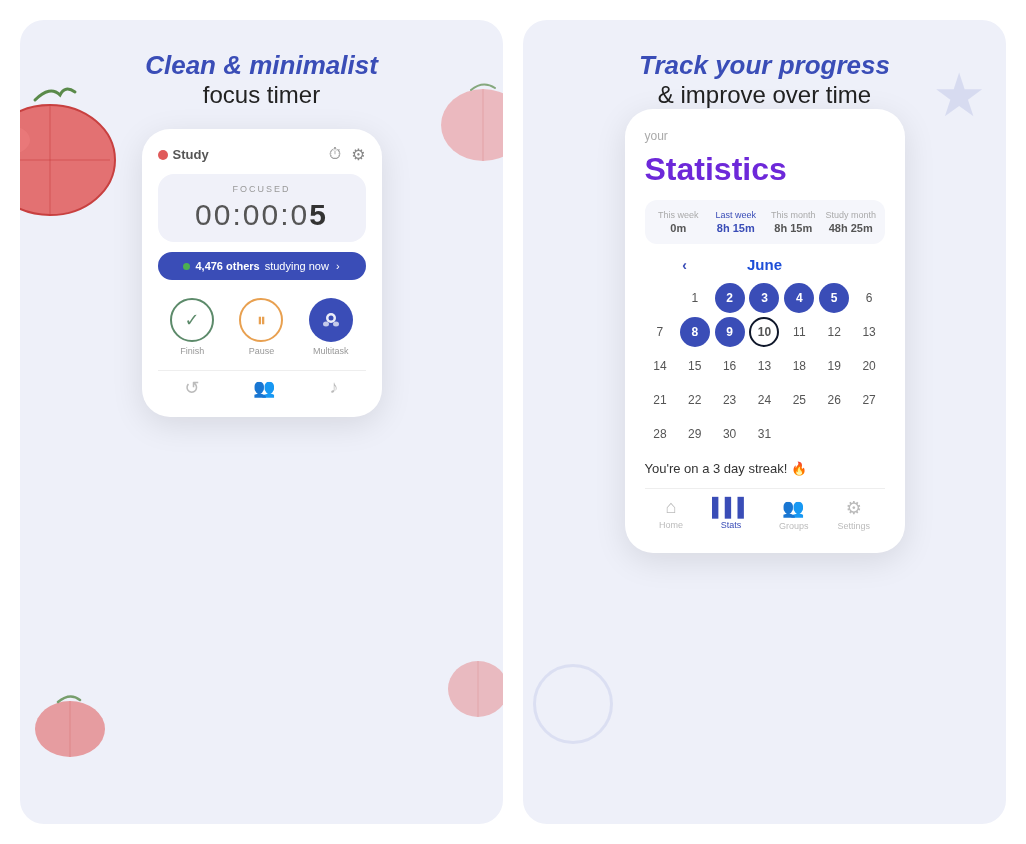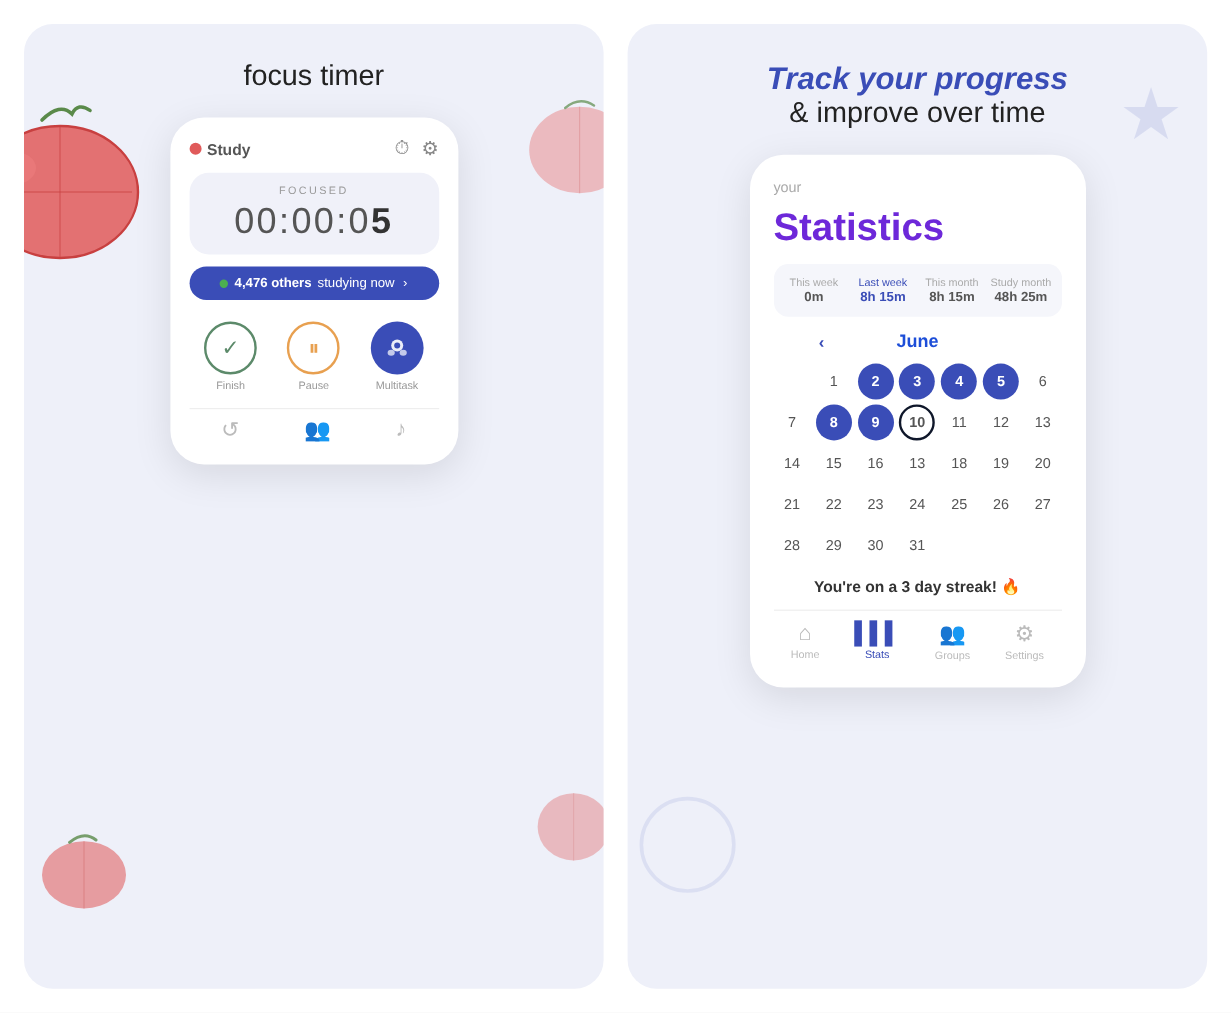--- a/index.html
+++ b/index.html
@@ -233,21 +233,20 @@
       border-radius: 24px;
       position: relative;
       overflow: hidden;
       display: flex;
       flex-direction: column;
       align-items: center;
       padding: 30px 20px 20px;
     }
     .right-panel .headline {
       text-align: center;
-      margin-bottom: 20px;
       z-index: 2;
       position: relative;
     }
     .right-panel .headline .italic-blue {
       font-style: italic;
       font-weight: 700;
       font-size: 26px;
       color: #3a4db7;
     }
     .right-panel .headline .normal {
@@ -350,23 +349,23 @@
       font-weight: 600;
     }
     .cal-day.today {
       border: 2px solid #0f172a;
       color: #555;
       font-weight: 600;
     }
     .cal-day.empty { color: transparent; }
 
     .streak-text {
-      text-align: center;
+      text-align: left;
       font-size: 13px;
-      font-weight: 700;
+      font-weight: 400;
       color: #333;
     }
 
     .phone-right-bottom {
       display: flex;
       justify-content: space-around;
       padding: 8px 0 2px;
       border-top: 1px solid #eee;
     }
     .tab-item {
@@ -443,20 +442,21 @@
       </svg>
     </div>
     <div class="deco-tomato-br">
       <svg viewBox="0 0 70 90" xmlns="http://www.w3.org/2000/svg">
         <ellipse cx="35" cy="55" rx="30" ry="28" fill="#e05a5a" opacity="0.6"></ellipse>
         <line x1="35" y1="27" x2="35" y2="83" stroke="#c84040" stroke-width="1" opacity="0.35"></line>
       </svg>
     </div>
 
     <div class="headline">
+      <div class="italic-blue">Clean &amp; minimalist</div>
       <div class="normal">focus timer</div>
     </div>
 
     <div class="phone-left">
       <div class="phone-left-topbar">
         <div class="study-label">
           <div class="study-dot"></div>
           <span>Study</span>
         </div>
         <div class="topbar-icons">

